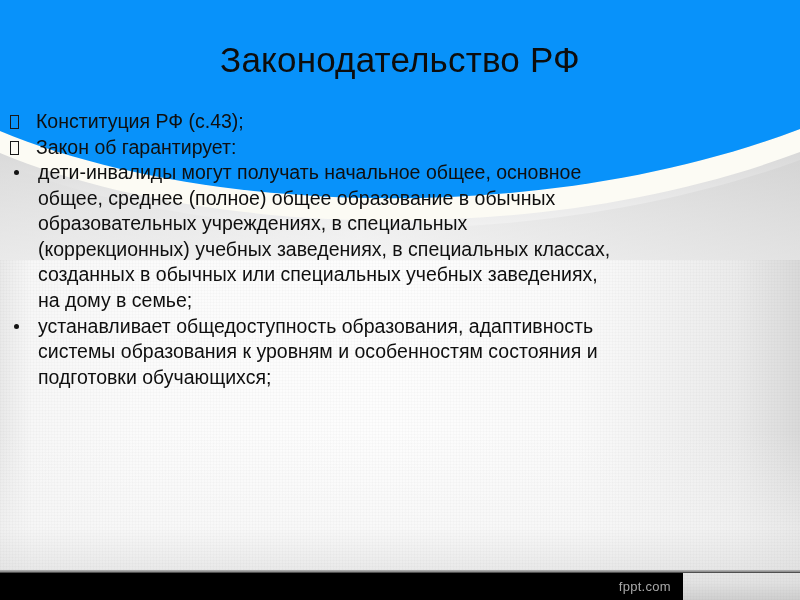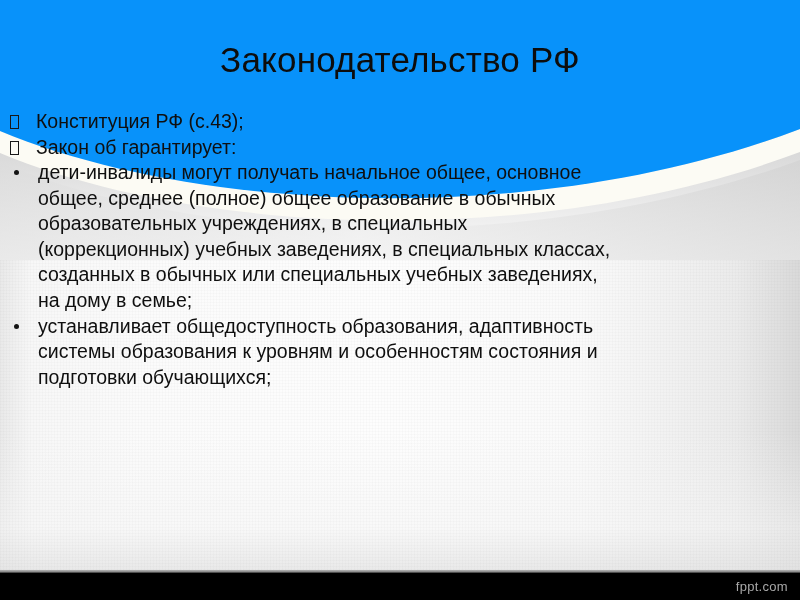--- a/index.html
+++ b/index.html
@@ -158,21 +158,21 @@
     top: 570px;
     width: 800px;
     height: 3px;
     background: linear-gradient(to bottom, #b6b6b6 0%, #8e8e8e 55%, #2a2a2a 100%);
     z-index: 7;
   }
   .footer {
     position: absolute;
     left: 0;
     top: 573px;
-    width: 800px;
+    width: 683px;
     height: 27px;
     background: #000000;
     z-index: 8;
   }
   .footer-brand {
     position: absolute;
     right: 12px;
     top: 6px;
     font-size: 13px;
     line-height: 16px;

